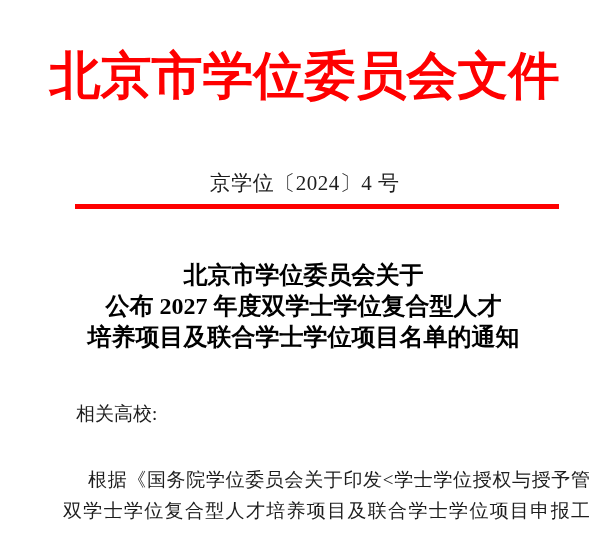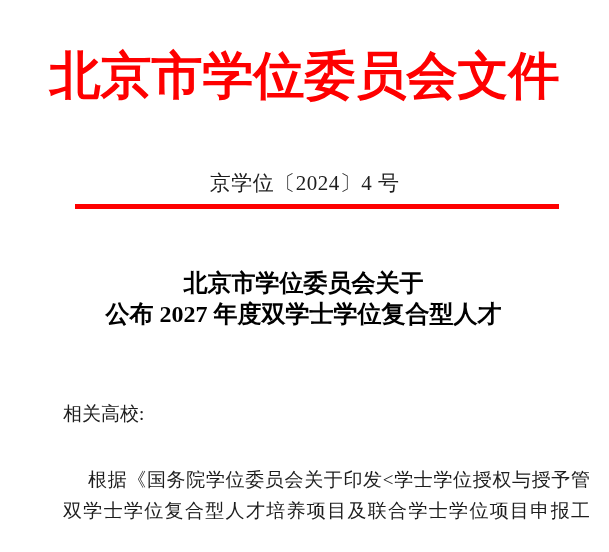--- a/index.html
+++ b/index.html
@@ -42,21 +42,21 @@
     position: absolute;
     top: 204px;
     left: 75px;
     width: 484px;
     height: 5px;
     background: var(--color-accent_red, #fe0000);
   }
 
   .notice-title {
     position: absolute;
-    top: 268px;
+    top: 260px;
     left: 0;
     width: 607px;
     text-align: center;
     font-weight: bold;
     font-size: 24px;
     line-height: 31px;
     color: var(--color-title_text, #000000);
   }
 
   .body-block {
@@ -64,20 +64,21 @@
     top: 398px;
     left: 63px;
     width: 527px;
     font-size: 19px;
     line-height: 31px;
     color: var(--color-text, #1d1d1d);
   }
 
   .salutation {
     text-align: left;
+    margin-left: 13px;
   }
 
   .body-line {
     text-align: justify;
     text-align-last: justify;
   }
 
   .body-line.first {
     text-indent: 25px;
     margin-top: 35px;
@@ -90,20 +91,21 @@
 
   <div class="org-title">北京市学位委员会文件</div>
 
   <div class="doc-number">京学位〔2024〕4 号</div>
 
   <div class="red-rule"></div>
 
   <div class="notice-title">
     <div>北京市学位委员会关于</div>
     <div>公布 2027 年度双学士学位复合型人才</div>
+    <div>培养项目及联合学士学位项目名单的通知</div>
   </div>
 
   <div class="body-block">
     <div class="salutation">相关高校:</div>
     <div class="body-line first">根据《国务院学位委员会关于印发&lt;学士学位授权与授予管</div>
     <div class="body-line">双学士学位复合型人才培养项目及联合学士学位项目申报工</div>
 
   </div>
 
 </div>

